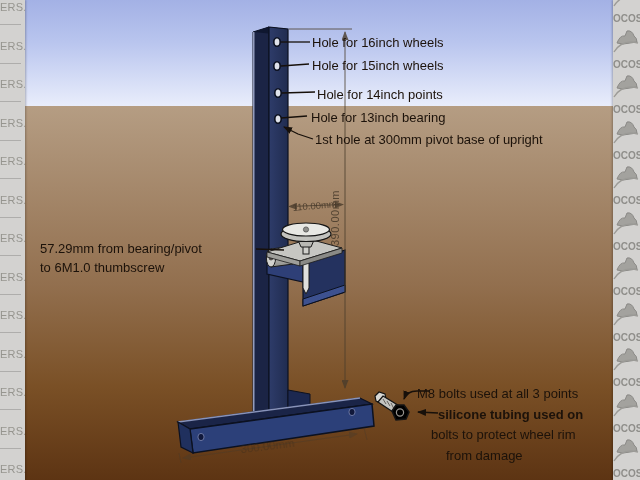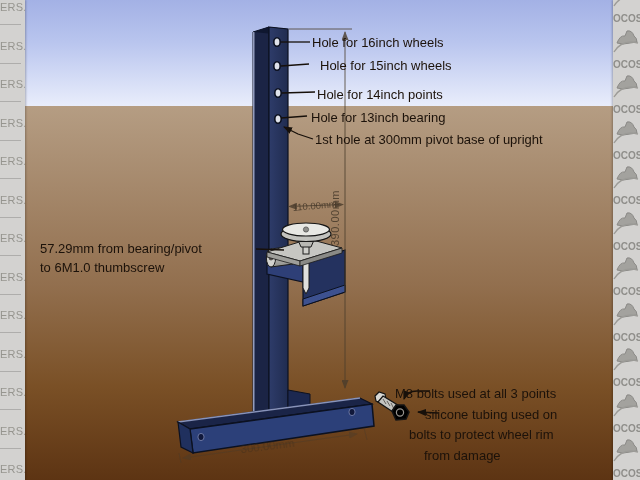--- a/index.html
+++ b/index.html
@@ -6,21 +6,21 @@
   .stage{position:relative;width:640px;height:480px;overflow:hidden;
          font-family:"Liberation Sans",sans-serif;}
   .sky{position:absolute;left:0;top:0;width:640px;height:106px;
        background:linear-gradient(180deg,#a3b1e5 0%,#b9c5ee 40%,#d9e0f7 80%,#e9edfb 100%);}
   .ground{position:absolute;left:0;top:106px;width:640px;height:374px;
        background:linear-gradient(180deg,#b59d83 0%,#a5886b 22%,#926f4e 48%,#7a5026 75%,#5d3413 100%);}
   .drawing{position:absolute;left:0;top:0;z-index:2;}
   .ann{position:absolute;z-index:3;color:#1c120a;font-size:13px;white-space:nowrap;}
   .ann-right{text-align:left;line-height:19px;}
   .bolt-note{line-height:20.5px;}
-  .bolt-note .l2{margin-left:30px;}
+  .bolt-note .l2{margin-left:21px;font-weight:bold;}
   .bolt-note .l3{margin-left:14px;}
   .bolt-note .l4{margin-left:29px;}
   .wm-strip{position:absolute;top:0;height:480px;background:#d3d2d0;z-index:5;overflow:hidden;}
   .wm-left{left:0;width:25px;box-shadow:1px 0 2px rgba(0,0,0,.25);}
   .wm-right{right:0;width:27px;box-shadow:-1px 0 2px rgba(0,0,0,.25);}
   .wm-unit{position:absolute;left:0;width:100%;}
   .wm-text{display:block;color:#96958f;font-size:11px;letter-spacing:.2px;}
   .wm-line{display:block;width:21px;height:0;border-top:1.5px solid #aeadab;margin-top:11px;}
   .wm-logo-text{display:block;color:#8f8e8a;font-size:10px;font-weight:bold;margin-top:1px;}
 </style>
@@ -132,31 +132,31 @@
       <line x1="282" y1="93" x2="315" y2="92"></line>
       <line x1="281" y1="118" x2="307" y2="116"></line>
       <polyline points="284,127 298,134 313,139" marker-start="url(#arrLs)"></polyline>
       <line x1="256" y1="249" x2="284" y2="250"></line>
       <path d="M430,391 L417,391 Q407,391 404,399" marker-end="url(#arrL)"></path>
       <line x1="438" y1="413" x2="418" y2="412" marker-end="url(#arrL)"></line>
     </g>
   </svg>
 
   <div class="ann" style="left:312px;top:35px">Hole for 16inch wheels</div>
-  <div class="ann" style="left:320px;top:58px">Hole for 15inch wheels</div>
+  <div class="ann" style="left:312px;top:58px">Hole for 15inch wheels</div>
   <div class="ann" style="left:317px;top:87px">Hole for 14inch points</div>
   <div class="ann" style="left:311px;top:110px">Hole for 13inch bearing</div>
   <div class="ann" style="left:315px;top:132px">1st hole at 300mm pivot base of upright</div>
 
   <div class="ann ann-right" style="left:40px;top:239px;width:213px">
     <span style="display:block">57.29mm from bearing/pivot</span>
     <span style="display:block">to 6M1.0 thumbscrew</span>
   </div>
 
-  <div class="ann bolt-note" style="left:395px;top:384px">
+  <div class="ann bolt-note" style="left:417px;top:384px">
     <span style="display:block" class="l1">M8 bolts used at all 3 points</span>
     <span style="display:block" class="l2">silicone tubing used on</span>
     <span style="display:block" class="l3">bolts to protect wheel rim</span>
     <span style="display:block" class="l4">from damage</span>
   </div>
 
   <div class="wm-strip wm-left">
       <div class="wm-unit" style="top: 1px;">
         <span class="wm-text">ERS.C</span>
         <span class="wm-line"></span>

